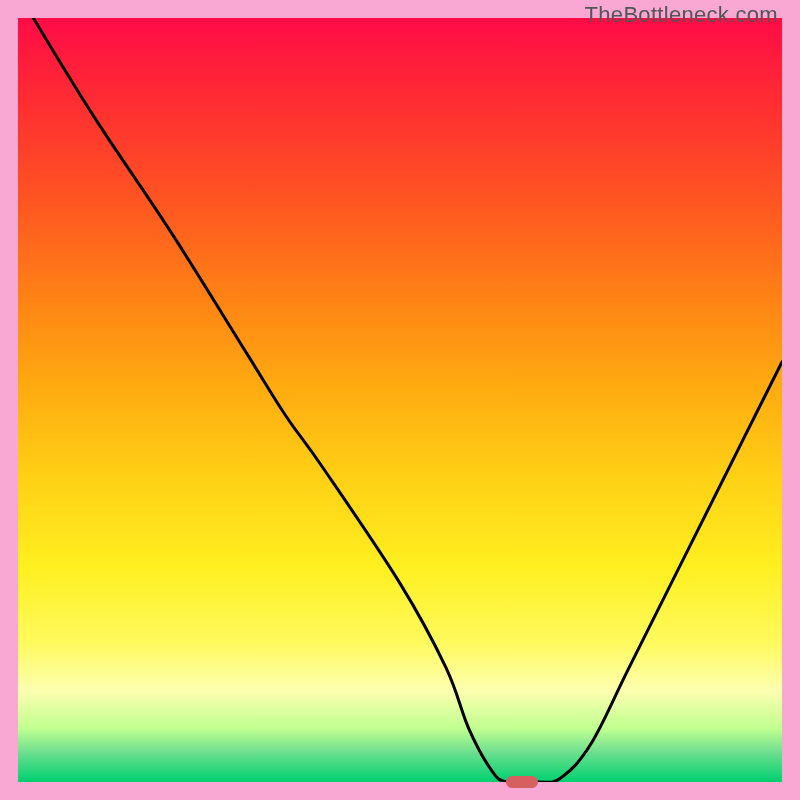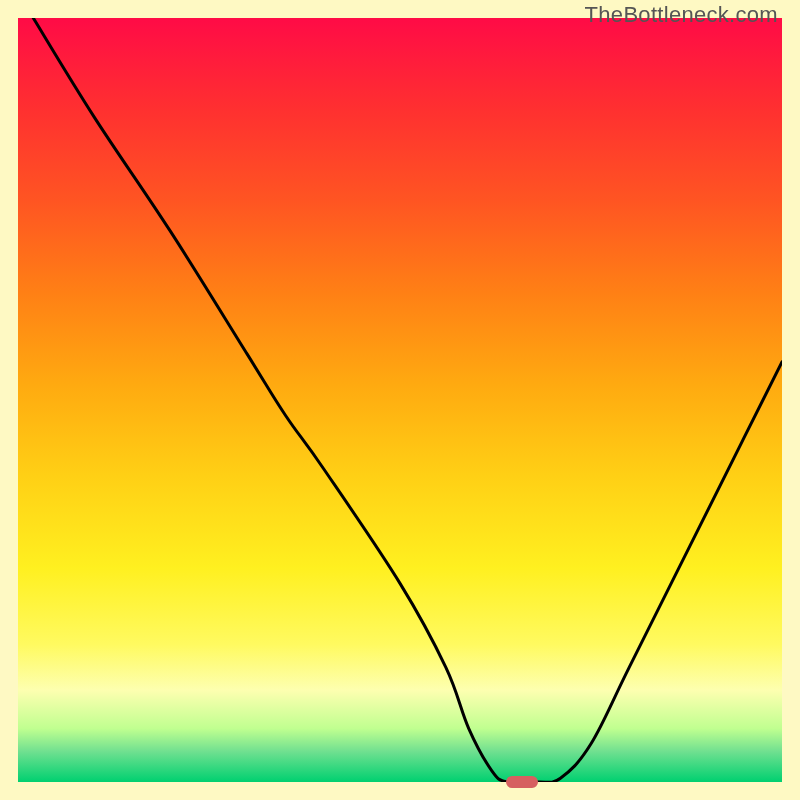--- a/index.html
+++ b/index.html
@@ -1,21 +1,21 @@
 <!DOCTYPE html>
 <html><head>
 <meta charset="utf-8">
 <style>
   * { margin: 0; padding: 0; box-sizing: border-box; }
   body { width: 800px; height: 800px; overflow: hidden; font-family: Arial, sans-serif; }
   .chart-container {
     width: 800px;
     height: 800px;
     position: relative;
-    background: #fef9c3;
+    background: #f9a8d4;
   }
   .plot-area {
     position: absolute;
     left: 18px;
     top: 18px;
     width: 764px;
     height: 764px;
     background: linear-gradient(to bottom,
       #ff0b46 0%,
       #ff3030 12%,

